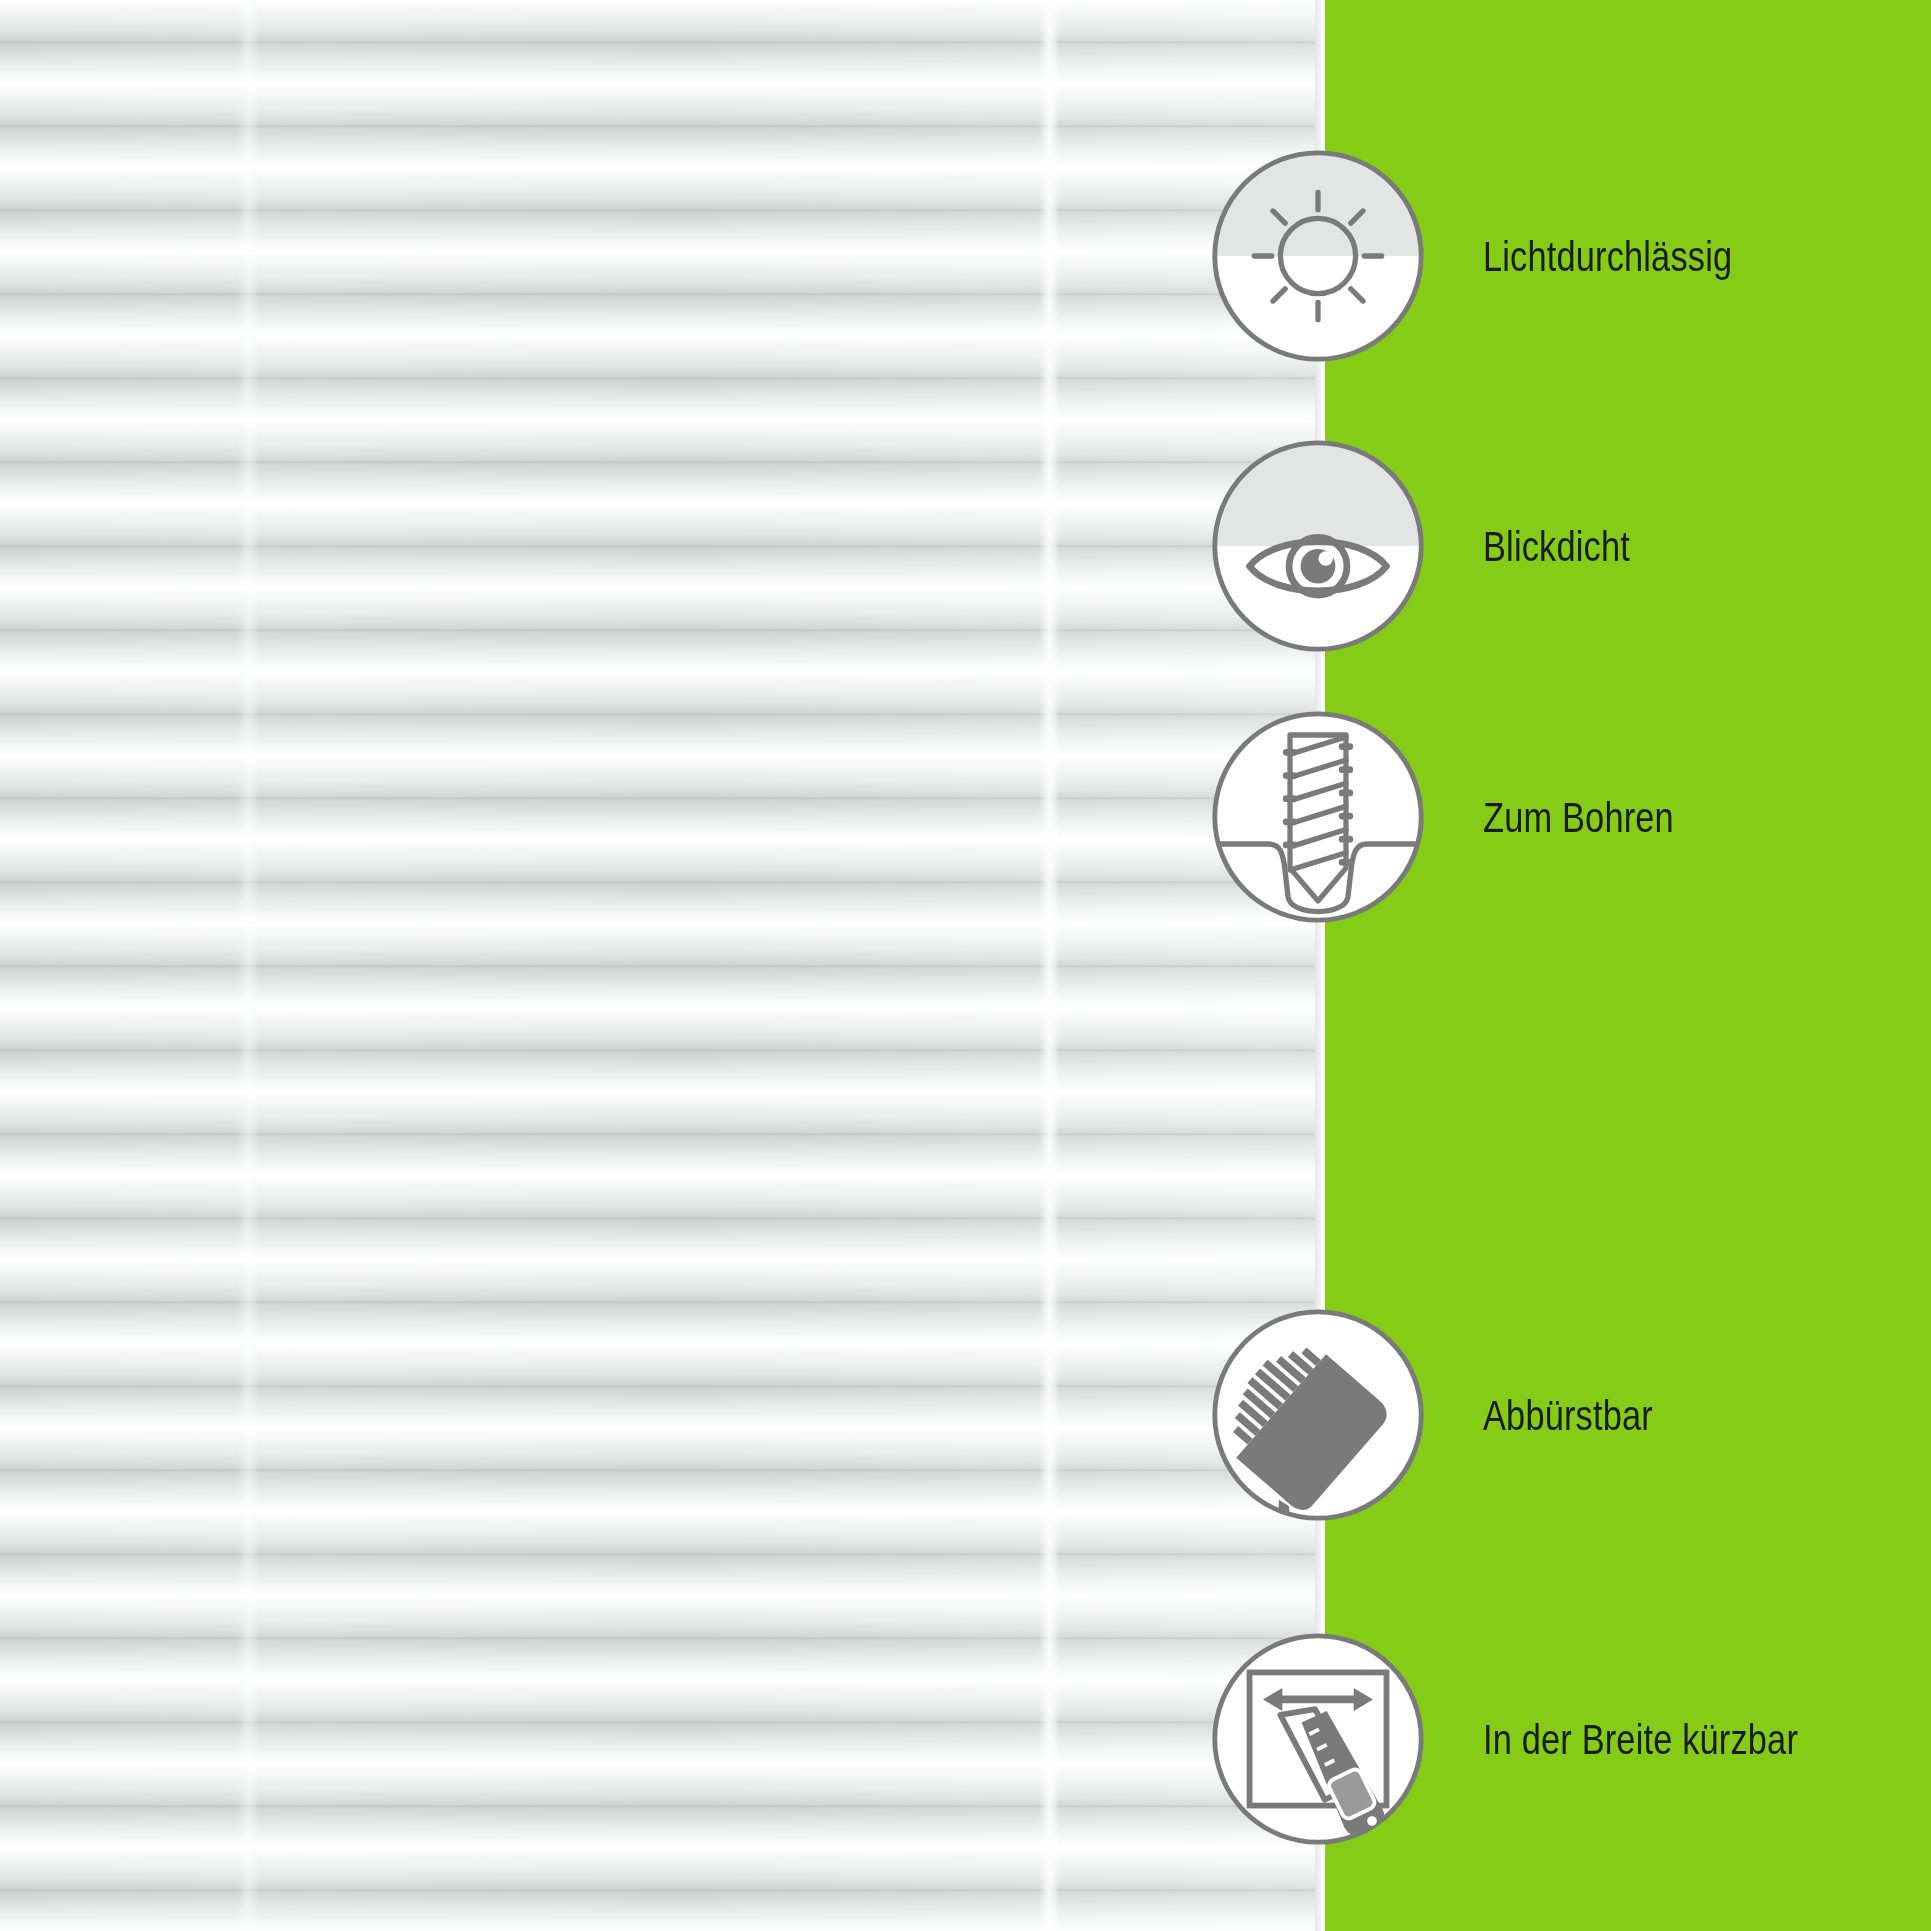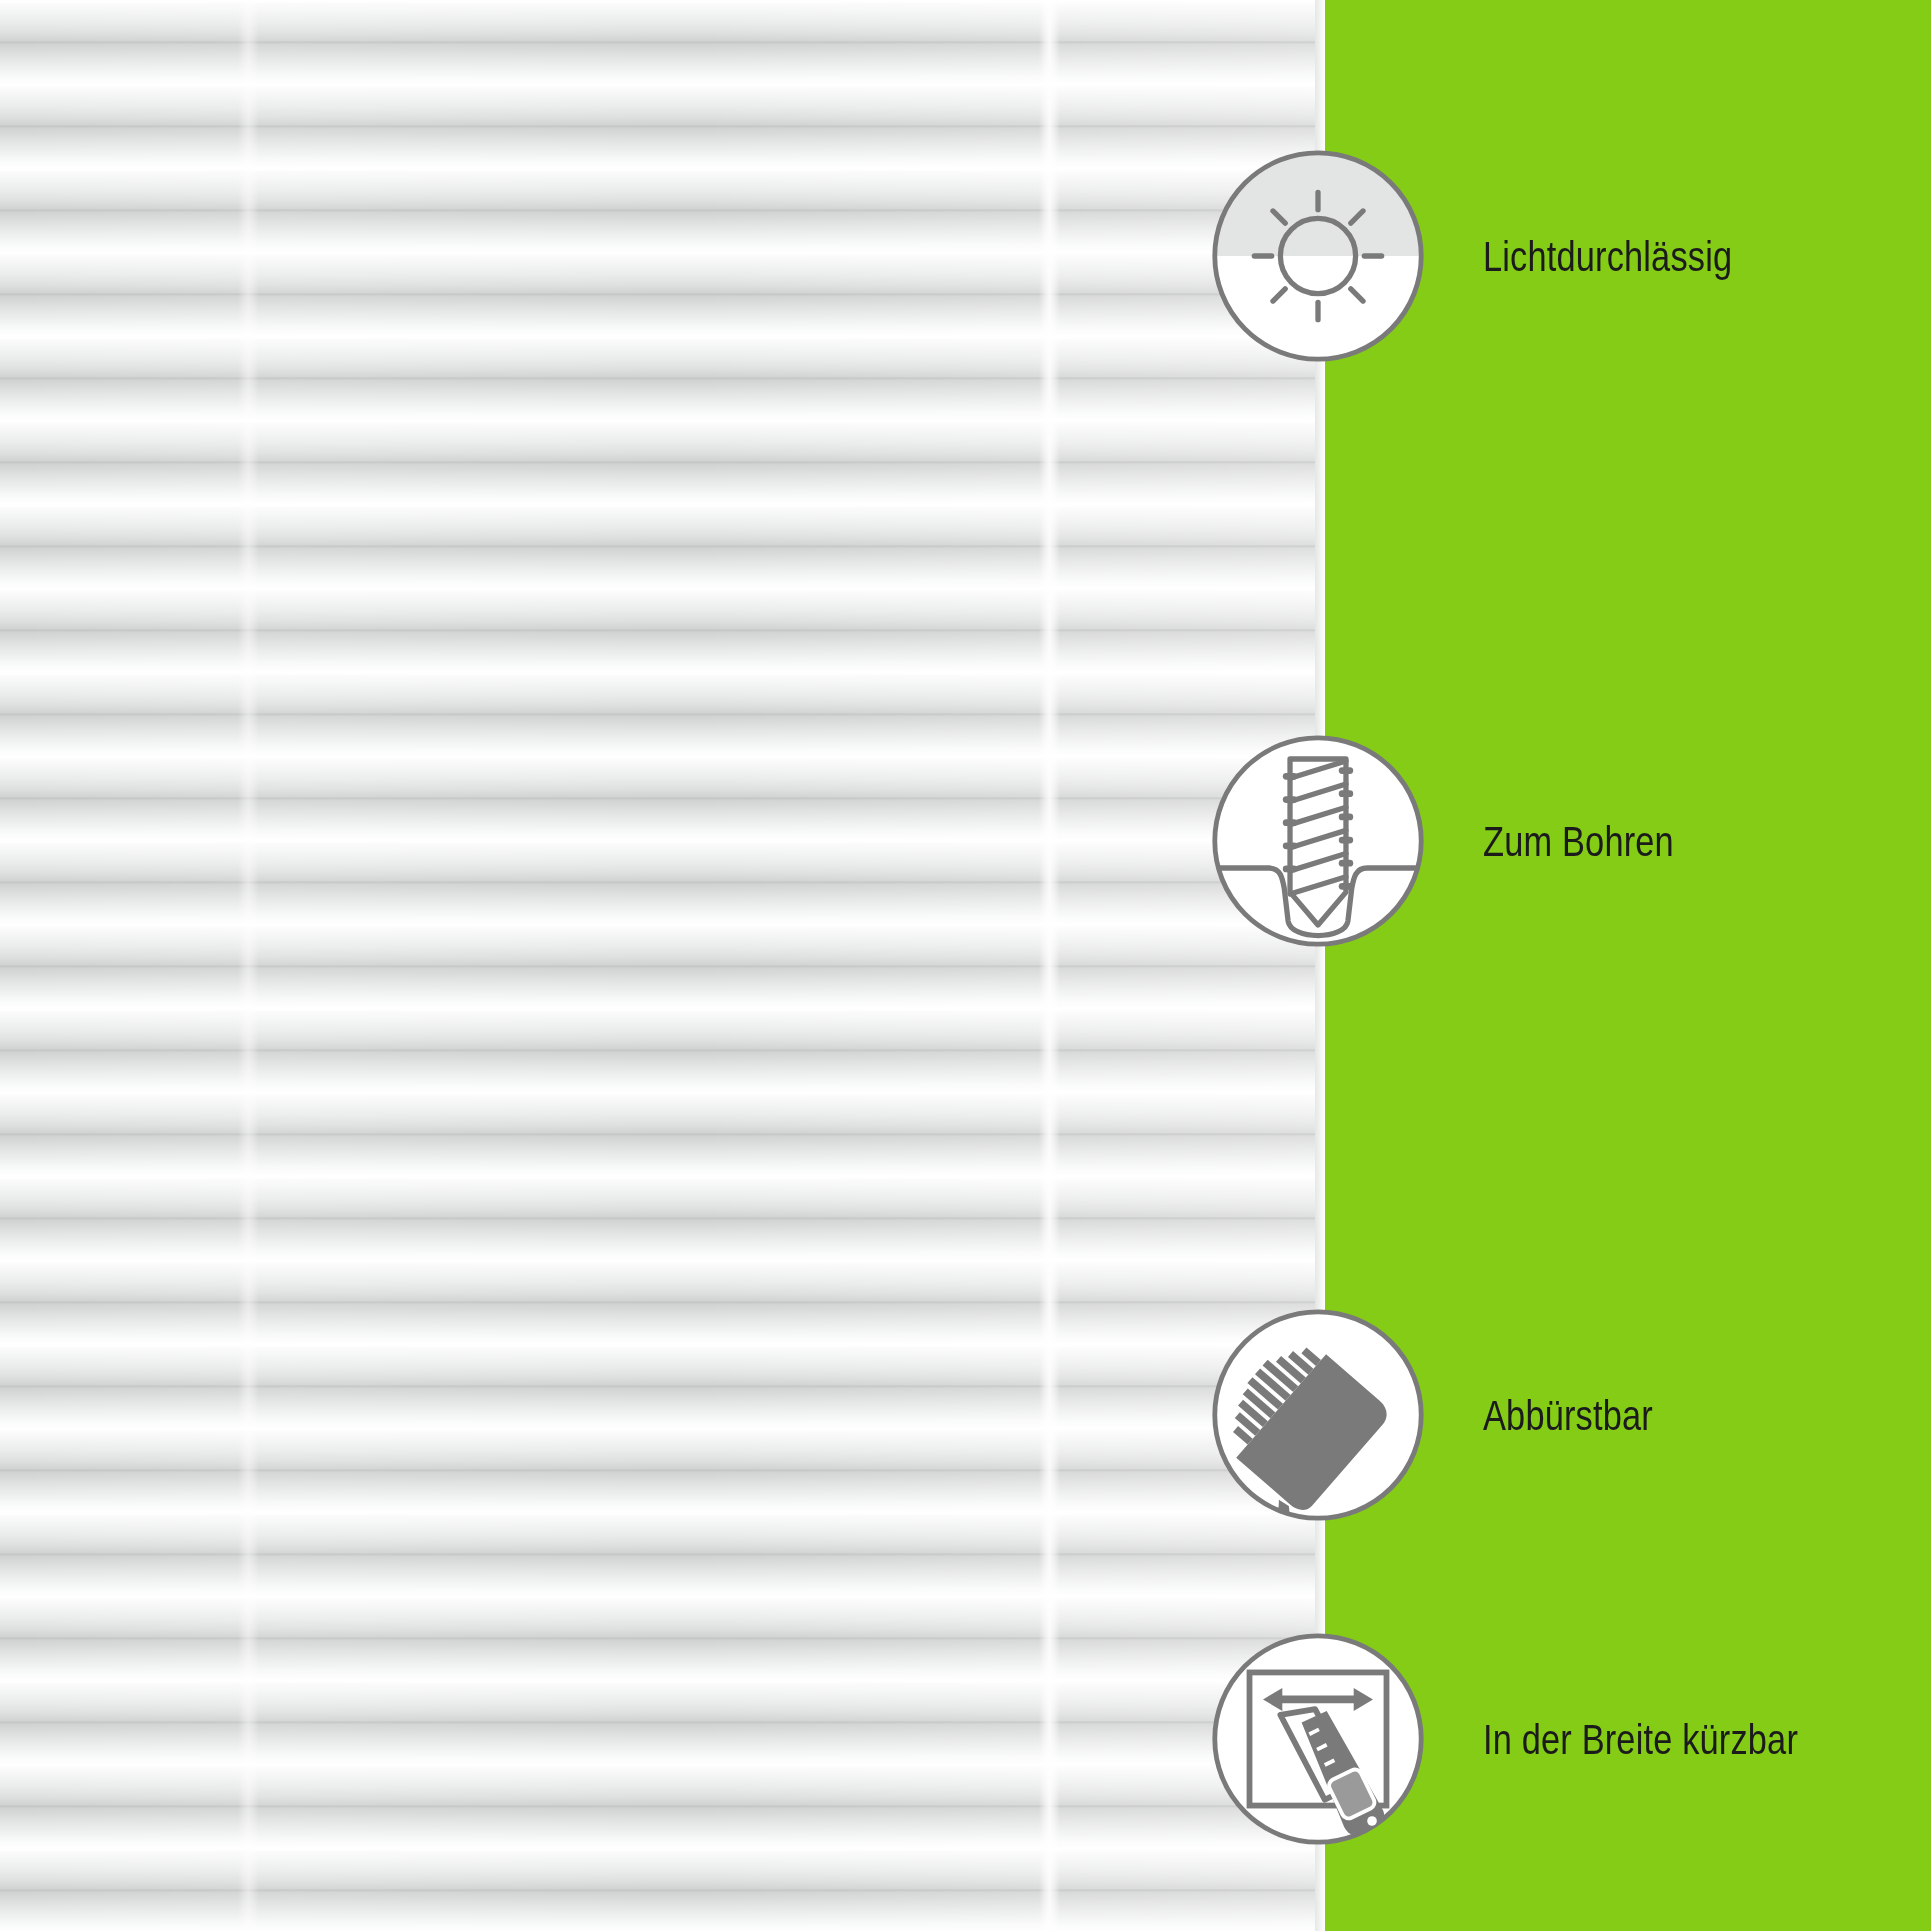--- a/index.html
+++ b/index.html
@@ -127,22 +127,41 @@
             <line x1="66.3" y1="66.3" x2="79" y2="79"></line>
             <line x1="147" y1="147" x2="159.7" y2="159.7"></line>
             <line x1="159.7" y1="66.3" x2="147" y2="79"></line>
             <line x1="79" y1="147" x2="66.3" y2="159.7"></line>
           </g>
         </svg>
       </div>
       <div class="feature-label">Lichtdurchlässig</div>
     </div>
 
-
-    <div class="feature-row" style="top:732px">
+    <div class="feature-row" style="top:437px">
+      <div class="icon-badge">
+        <svg viewBox="0 0 226 226" xmlns="http://www.w3.org/2000/svg">
+          <defs>
+            <clipPath id="clipEye">
+                <circle cx="113" cy="113" r="107"></circle>
+              </clipPath>
+          </defs>
+          <circle cx="113" cy="113" r="107" fill="#ffffff"></circle>
+          <rect x="0" y="0" width="226" height="113" fill="#e3e5e4" clip-path="url(#clipEye)"></rect>
+          <circle cx="113" cy="113" r="107" fill="none" stroke="#7a7a7a" stroke-width="5"></circle>
+          <path d="M 42 134 C 68 100 158 100 184 134 C 158 168 68 168 42 134 Z" fill="none" stroke="#7a7a7a" stroke-width="7" stroke-linejoin="round"></path>
+          <circle cx="113" cy="134" r="30" fill="none" stroke="#7a7a7a" stroke-width="7"></circle>
+          <circle cx="113" cy="134" r="18" fill="#7a7a7a"></circle>
+          <circle cx="121" cy="126" r="7.5" fill="#ffffff"></circle>
+        </svg>
+      </div>
+      <div class="feature-label">Blickdicht</div>
+    </div>
+
+    <div class="feature-row" style="top:708px">
       <div class="icon-badge">
         <svg viewBox="0 0 226 226" xmlns="http://www.w3.org/2000/svg">
           <defs>
             <clipPath id="clipDrill">
                 <circle cx="113" cy="113" r="107"></circle>
               </clipPath>
           </defs>
           <circle cx="113" cy="113" r="107" fill="#ffffff"></circle>
           <circle cx="113" cy="113" r="107" fill="none" stroke="#7a7a7a" stroke-width="5"></circle>
           <g clip-path="url(#clipDrill)" fill="none" stroke="#7a7a7a" stroke-width="5.5" stroke-linejoin="round" stroke-linecap="round">

